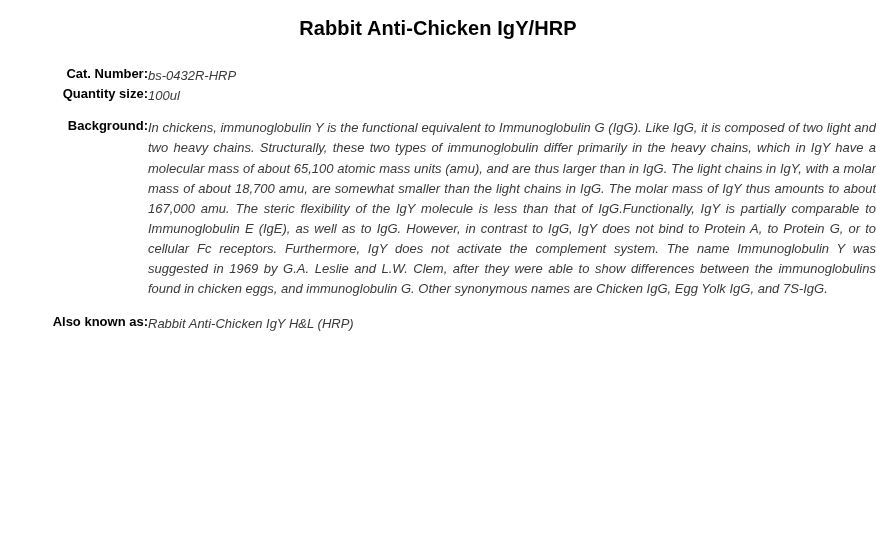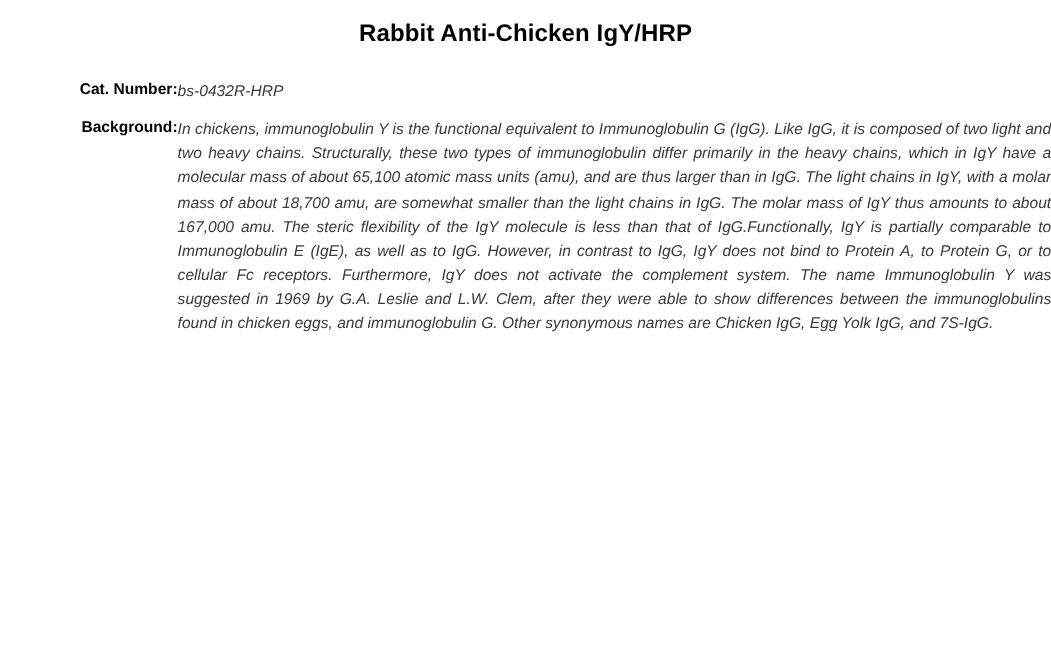--- a/index.html
+++ b/index.html
@@ -100,20 +100,28 @@
 <div class="page">
 
   <h1 class="doc-title">Rabbit Anti-Chicken IgY/HRP</h1>
 
   <table class="fields">
     <tbody>
       <tr class="row-catnumber">
         <td class="label">Cat. Number:</td>
         <td class="value value-plain">bs-0432R-HRP</td>
       </tr>
+      <tr class="row-quantity">
+        <td class="label">Quantity size:</td>
+        <td class="value value-plain">100ul</td>
+      </tr>
       <tr class="row-background">
         <td class="label">Background:</td>
         <td class="value background-text">In chickens, immunoglobulin Y is the functional equivalent to Immunoglobulin G (IgG). Like IgG, it is composed of two light and two heavy chains. Structurally, these two types of immunoglobulin differ primarily in the heavy chains, which in IgY have a molecular mass of about 65,100 atomic mass units (amu), and are thus larger than in IgG. The light chains in IgY, with a molar mass of about 18,700 amu, are somewhat smaller than the light chains in IgG. The molar mass of IgY thus amounts to about 167,000 amu. The steric flexibility of the IgY molecule is less than that of IgG.Functionally, IgY is partially comparable to Immunoglobulin E (IgE), as well as to IgG. However, in contrast to IgG, IgY does not bind to Protein A, to Protein G, or to cellular Fc receptors. Furthermore, IgY does not activate the complement system. The name Immunoglobulin Y was suggested in 1969 by G.A. Leslie and L.W. Clem, after they were able to show differences between the immunoglobulins found in chicken eggs, and immunoglobulin G. Other synonymous names are Chicken IgG, Egg Yolk IgG, and 7S-IgG.</td>
+      </tr>
+      <tr class="row-alias">
+        <td class="label">Also known as:</td>
+        <td class="value alias-text">Rabbit Anti-Chicken IgY H&amp;L (HRP)</td>
       </tr>
     </tbody>
   </table>
 
 </div>
 
 </body></html>

